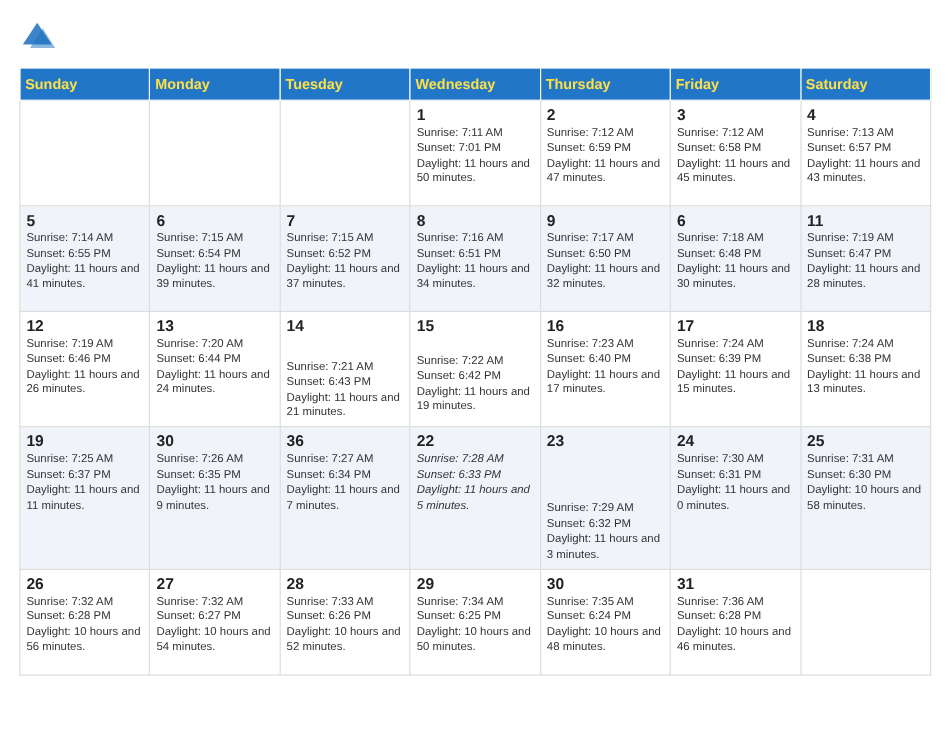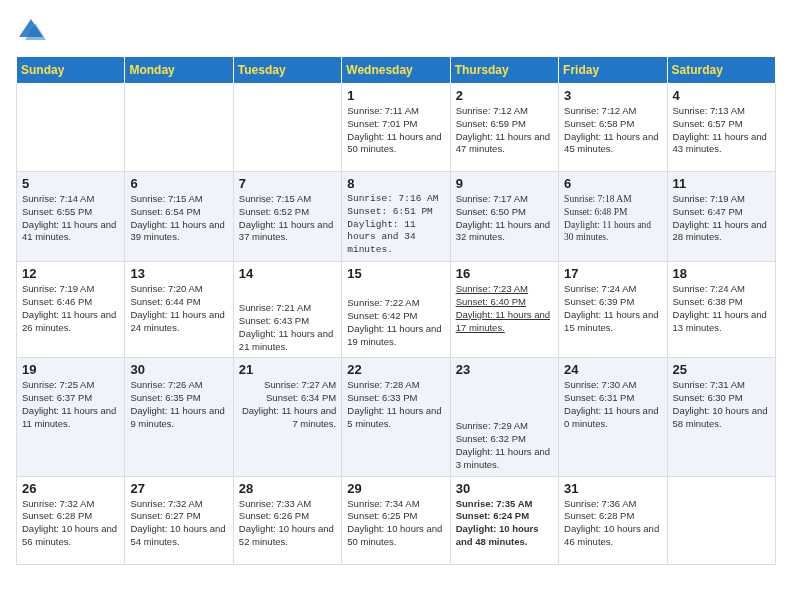--- a/index.html
+++ b/index.html
@@ -157,33 +157,33 @@
 Daylight: 11 hours and 39 minutes.</div>
         </td>
         <td class="cal-cell shaded">
           <div class="cell-date">7</div>
           <div class="cell-info" style="white-space: pre-line;">Sunrise: 7:15 AM
 Sunset: 6:52 PM
 Daylight: 11 hours and 37 minutes.</div>
         </td>
         <td class="cal-cell shaded">
           <div class="cell-date">8</div>
-          <div class="cell-info" style="white-space: pre-line; font-family: Liberation Mono, monospace;">Sunrise: 7:16 AM
+          <div class="cell-info" style="white-space: pre-line;">Sunrise: 7:16 AM
 Sunset: 6:51 PM
 Daylight: 11 hours and 34 minutes.</div>
         </td>
         <td class="cal-cell shaded">
           <div class="cell-date">9</div>
           <div class="cell-info" style="white-space: pre-line;">Sunrise: 7:17 AM
 Sunset: 6:50 PM
 Daylight: 11 hours and 32 minutes.</div>
         </td>
         <td class="cal-cell shaded">
           <div class="cell-date">6</div>
-          <div class="cell-info" style="white-space: pre-line; font-family: Liberation Serif, serif;">Sunrise: 7:18 AM
+          <div class="cell-info" style="white-space: pre-line;">Sunrise: 7:18 AM
 Sunset: 6:48 PM
 Daylight: 11 hours and 30 minutes.</div>
         </td>
         <td class="cal-cell shaded">
           <div class="cell-date">11</div>
           <div class="cell-info" style="white-space: pre-line;">Sunrise: 7:19 AM
 Sunset: 6:47 PM
 Daylight: 11 hours and 28 minutes.</div>
         </td>
       </tr>
@@ -207,21 +207,21 @@
 Daylight: 11 hours and 21 minutes.</div>
         </td>
         <td class="cal-cell">
           <div class="cell-date">15</div>
           <div class="cell-info" style="white-space: pre-line; margin-top: 16px;">Sunrise: 7:22 AM
 Sunset: 6:42 PM
 Daylight: 11 hours and 19 minutes.</div>
         </td>
         <td class="cal-cell">
           <div class="cell-date">16</div>
-          <div class="cell-info" style="white-space: pre-line; text-decoration: underline;">Sunrise: 7:23 AM
+          <div class="cell-info" style="white-space: pre-line;">Sunrise: 7:23 AM
 Sunset: 6:40 PM
 Daylight: 11 hours and 17 minutes.</div>
         </td>
         <td class="cal-cell">
           <div class="cell-date">17</div>
           <div class="cell-info" style="white-space: pre-line;">Sunrise: 7:24 AM
 Sunset: 6:39 PM
 Daylight: 11 hours and 15 minutes.</div>
         </td>
         <td class="cal-cell">
@@ -238,28 +238,28 @@
 Sunset: 6:37 PM
 Daylight: 11 hours and 11 minutes.</div>
         </td>
         <td class="cal-cell shaded">
           <div class="cell-date">30</div>
           <div class="cell-info" style="white-space: pre-line;">Sunrise: 7:26 AM
 Sunset: 6:35 PM
 Daylight: 11 hours and 9 minutes.</div>
         </td>
         <td class="cal-cell shaded">
-          <div class="cell-date">21</div>
-          <div class="cell-info" style="white-space: pre-line; text-align: right;">Sunrise: 7:27 AM
+          <div class="cell-date">36</div>
+          <div class="cell-info" style="white-space: pre-line;">Sunrise: 7:27 AM
 Sunset: 6:34 PM
 Daylight: 11 hours and 7 minutes.</div>
         </td>
         <td class="cal-cell shaded">
           <div class="cell-date">22</div>
-          <div class="cell-info" style="white-space: pre-line;">Sunrise: 7:28 AM
+          <div class="cell-info" style="white-space: pre-line; font-style: italic;">Sunrise: 7:28 AM
 Sunset: 6:33 PM
 Daylight: 11 hours and 5 minutes.</div>
         </td>
         <td class="cal-cell shaded">
           <div class="cell-date">23</div>
           <div class="cell-info" style="white-space: pre-line; margin-top: 43px;">Sunrise: 7:29 AM
 Sunset: 6:32 PM
 Daylight: 11 hours and 3 minutes.</div>
         </td>
         <td class="cal-cell shaded">
@@ -295,21 +295,21 @@
 Daylight: 10 hours and 52 minutes.</div>
         </td>
         <td class="cal-cell">
           <div class="cell-date">29</div>
           <div class="cell-info" style="white-space: pre-line;">Sunrise: 7:34 AM
 Sunset: 6:25 PM
 Daylight: 10 hours and 50 minutes.</div>
         </td>
         <td class="cal-cell">
           <div class="cell-date">30</div>
-          <div class="cell-info" style="white-space: pre-line; font-weight: bold;">Sunrise: 7:35 AM
+          <div class="cell-info" style="white-space: pre-line;">Sunrise: 7:35 AM
 Sunset: 6:24 PM
 Daylight: 10 hours and 48 minutes.</div>
         </td>
         <td class="cal-cell">
           <div class="cell-date">31</div>
           <div class="cell-info" style="white-space: pre-line;">Sunrise: 7:36 AM
 Sunset: 6:28 PM
 Daylight: 10 hours and 46 minutes.</div>
         </td>
         <td class="cal-cell"></td>

